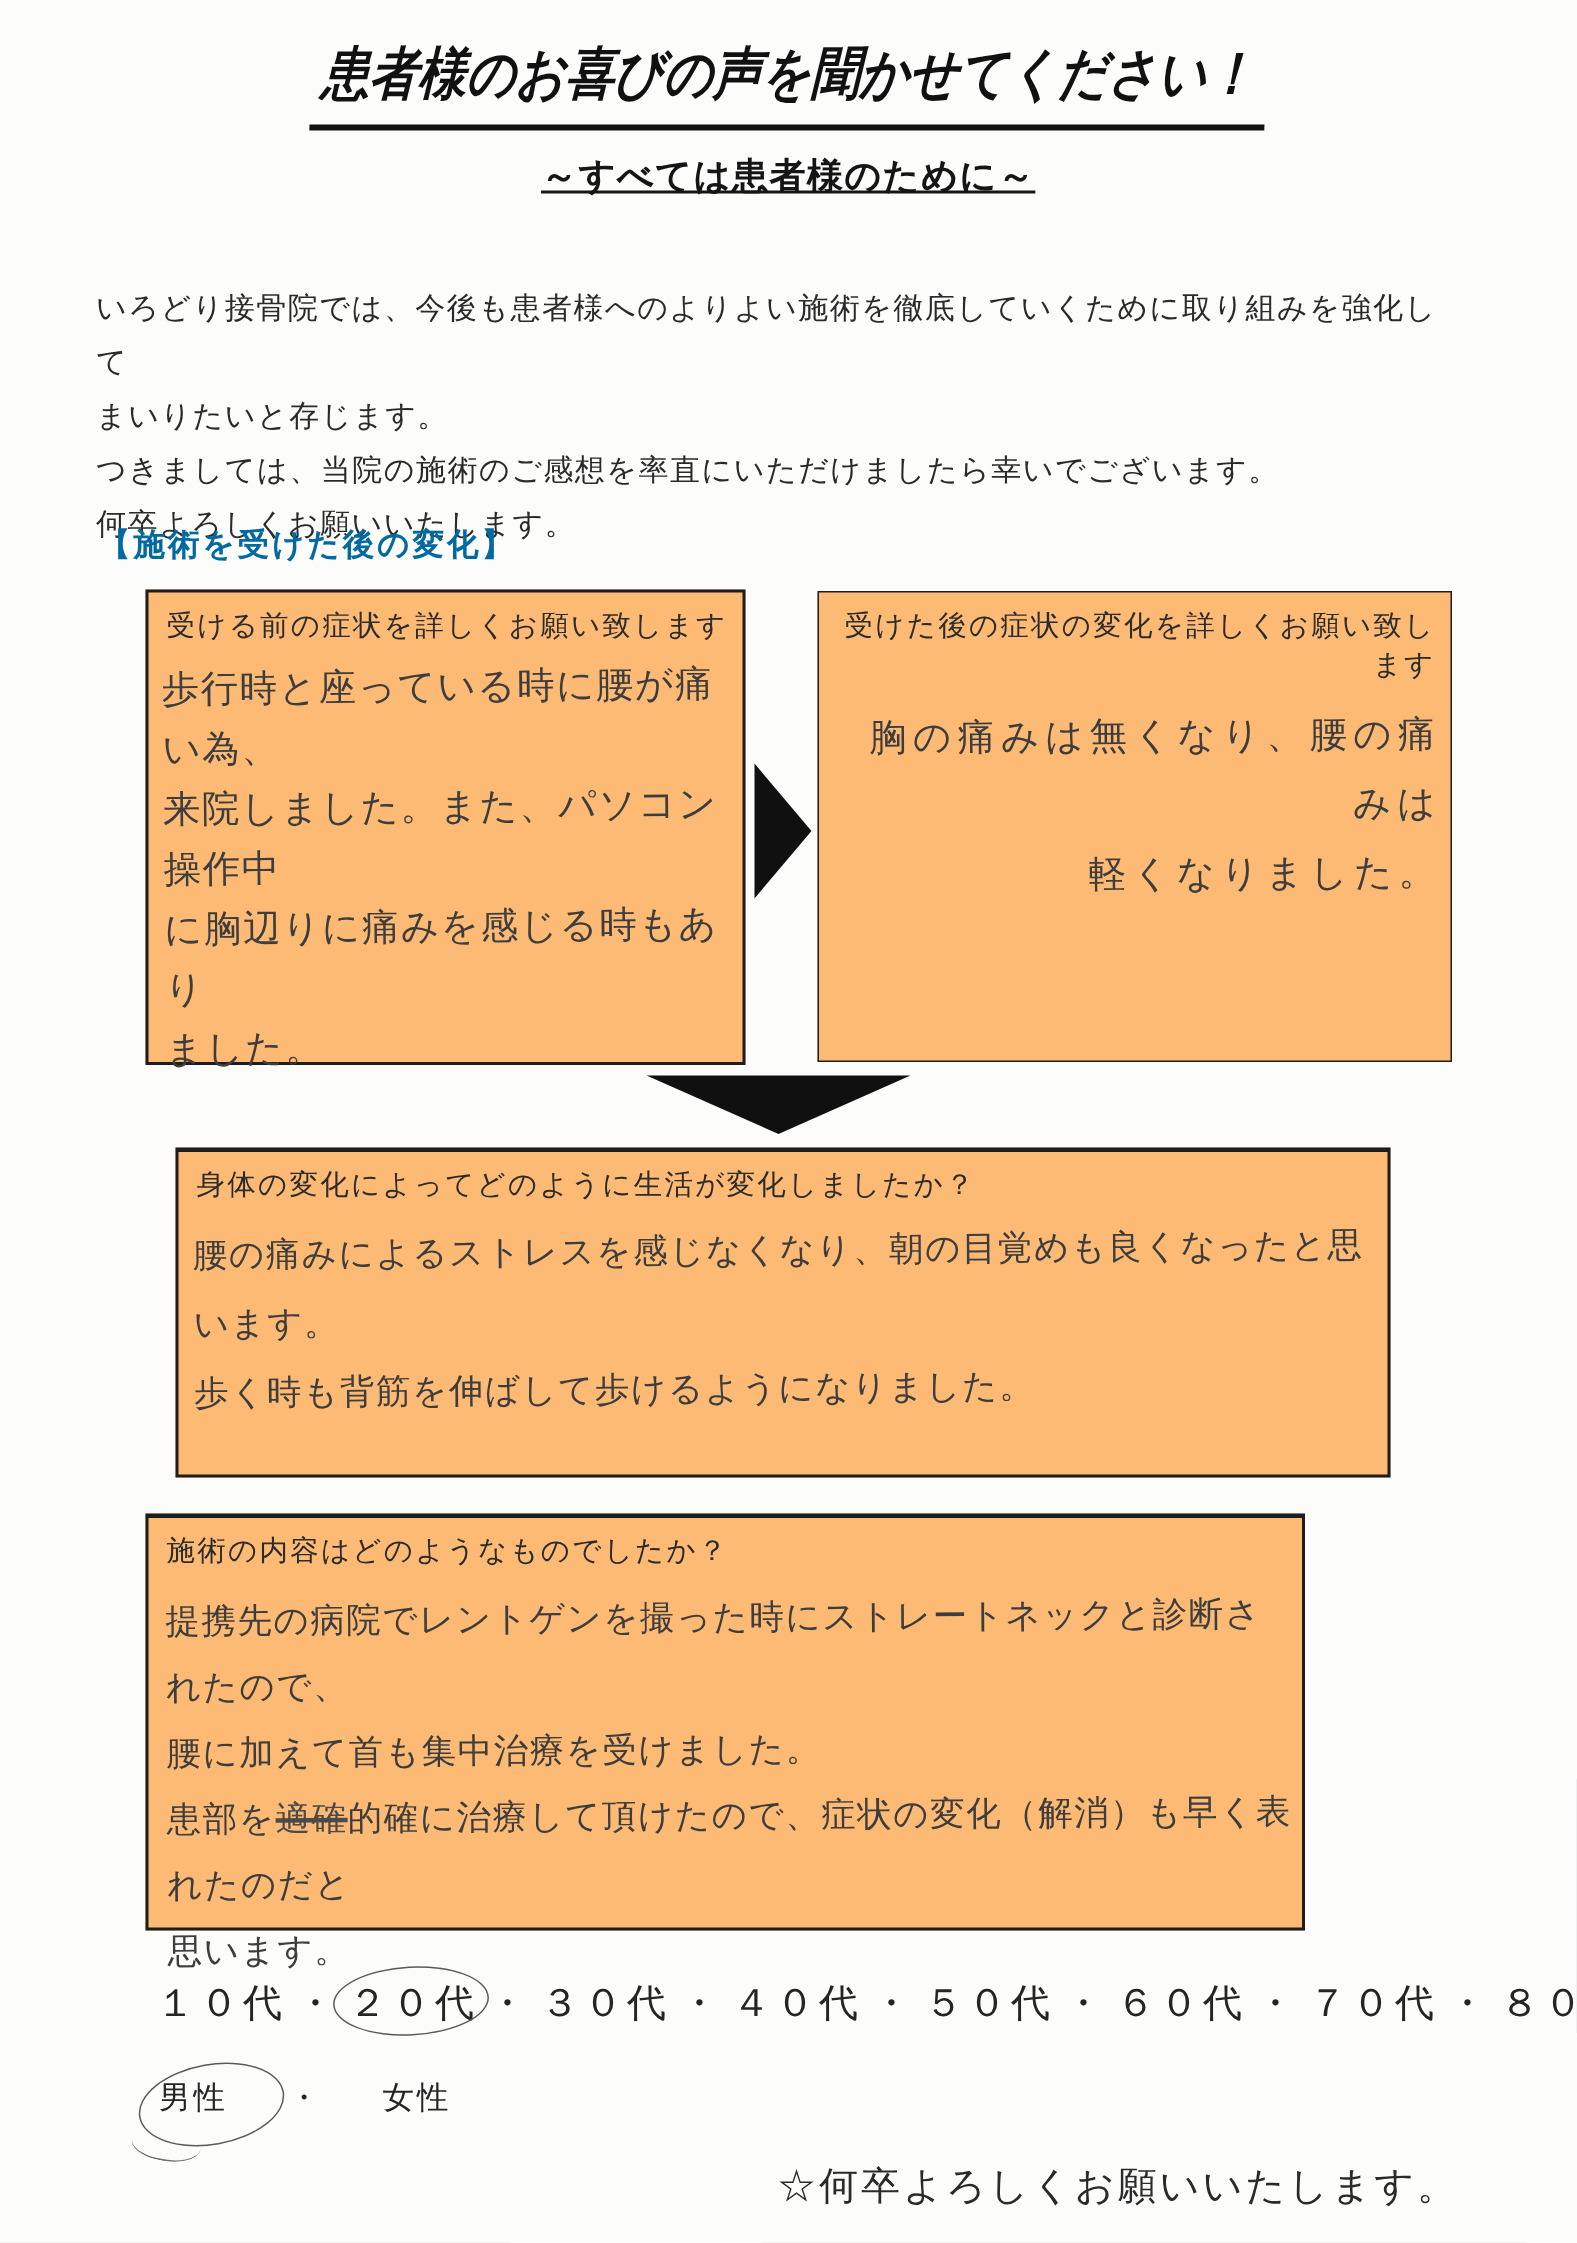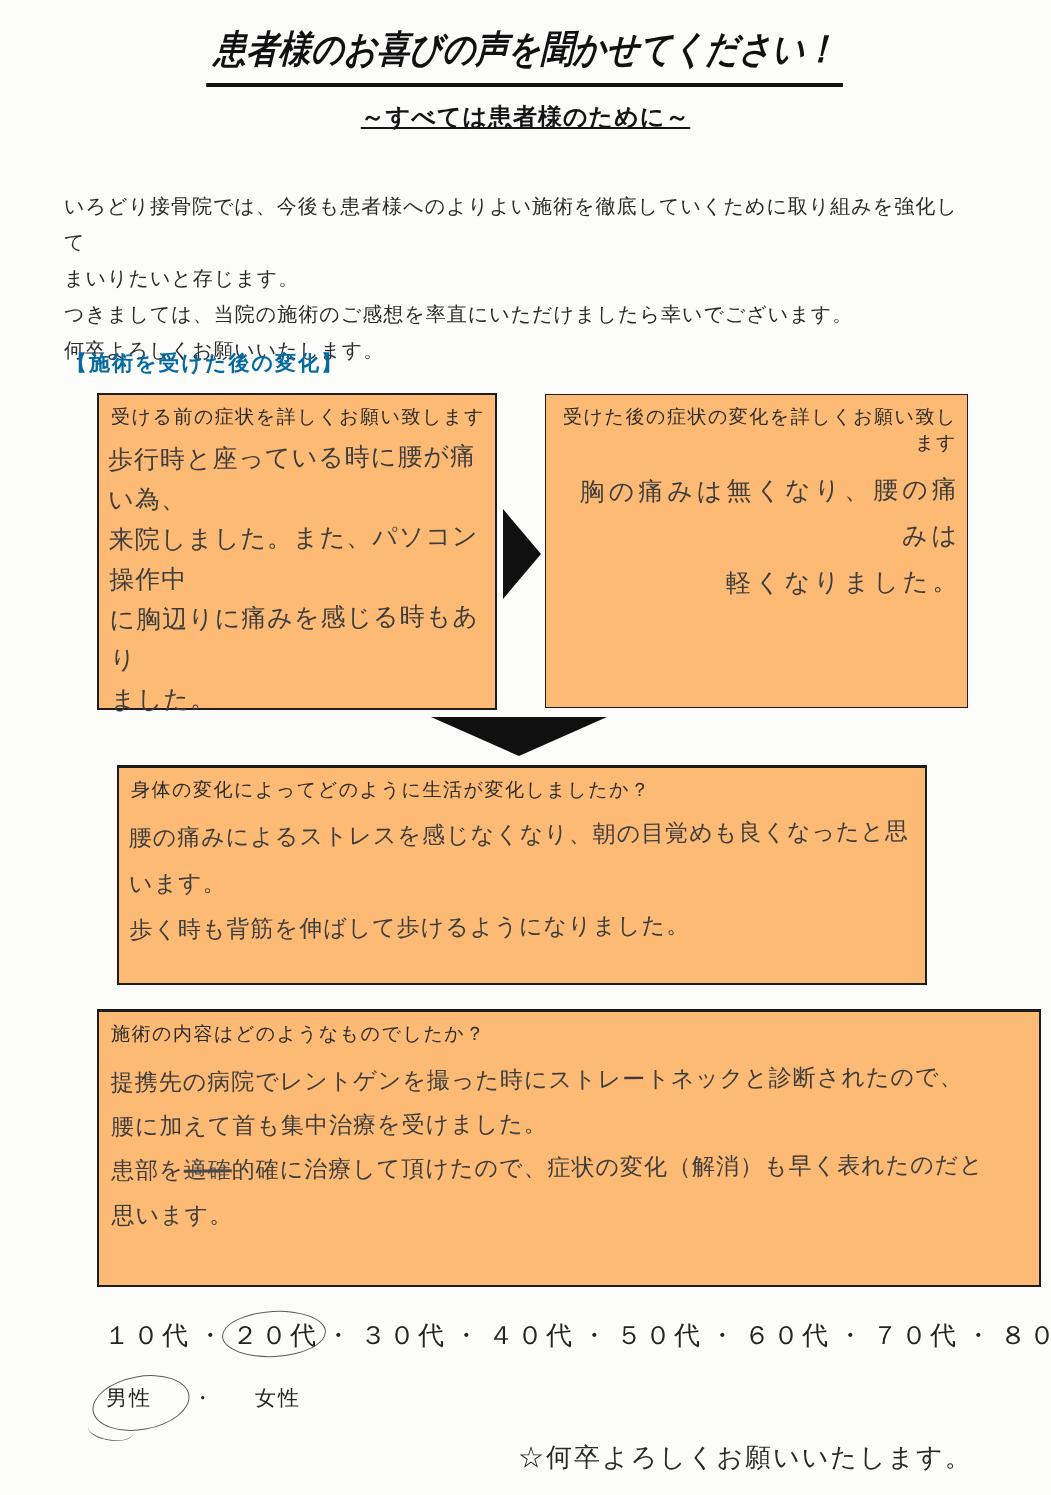--- a/index.html
+++ b/index.html
@@ -43,21 +43,21 @@
   .hand{
     font-family:"DejaVu Sans","Liberation Sans",sans-serif;
     color:#3d3d3d;
   }
   .box-before{left:97px;top:393px;width:400px;height:317px;}
   .box-before .hand{padding:8px 6px 0 10px;font-size:25px;line-height:40px;letter-spacing:1px;transform:rotate(-0.6deg);}
   .box-after{left:545px;top:394px;width:423px;height:314px;border-width:1.5px;text-align:right;}
   .box-after .hand{padding:12px 6px 0 12px;font-size:25px;line-height:46px;letter-spacing:4px;transform:rotate(-0.4deg);}
   .box-life{left:97px;top:765px;width:810px;height:220px;border-top-width:3px;margin-left:20px;}
   .box-life .hand{padding:8px 6px 0 10px;font-size:23px;line-height:46px;letter-spacing:1px;transform:rotate(-0.5deg);}
-  .box-treatment{left:97px;top:1009px;width:944px;height:278px;border-top-width:3px;}
+  .box-treatment{left:97px;top:1009px;width:773px;height:278px;border-top-width:3px;}
   .box-treatment .hand{padding:10px 6px 0 12px;font-size:23px;line-height:44px;letter-spacing:1px;transform:rotate(-0.4deg);}
   .strike{text-decoration:line-through;text-decoration-thickness:2.5px;color:#4a4a4a;font-family:Liberation Serif, serif;}
   
   .arrow-right{
     position:absolute;left:503px;top:509px;width:0;height:0;
     border-top:45px solid transparent;border-bottom:45px solid transparent;
     border-left:38px solid #101010;
   }
   .arrow-down{
     position:absolute;left:431px;top:717px;width:0;height:0;

